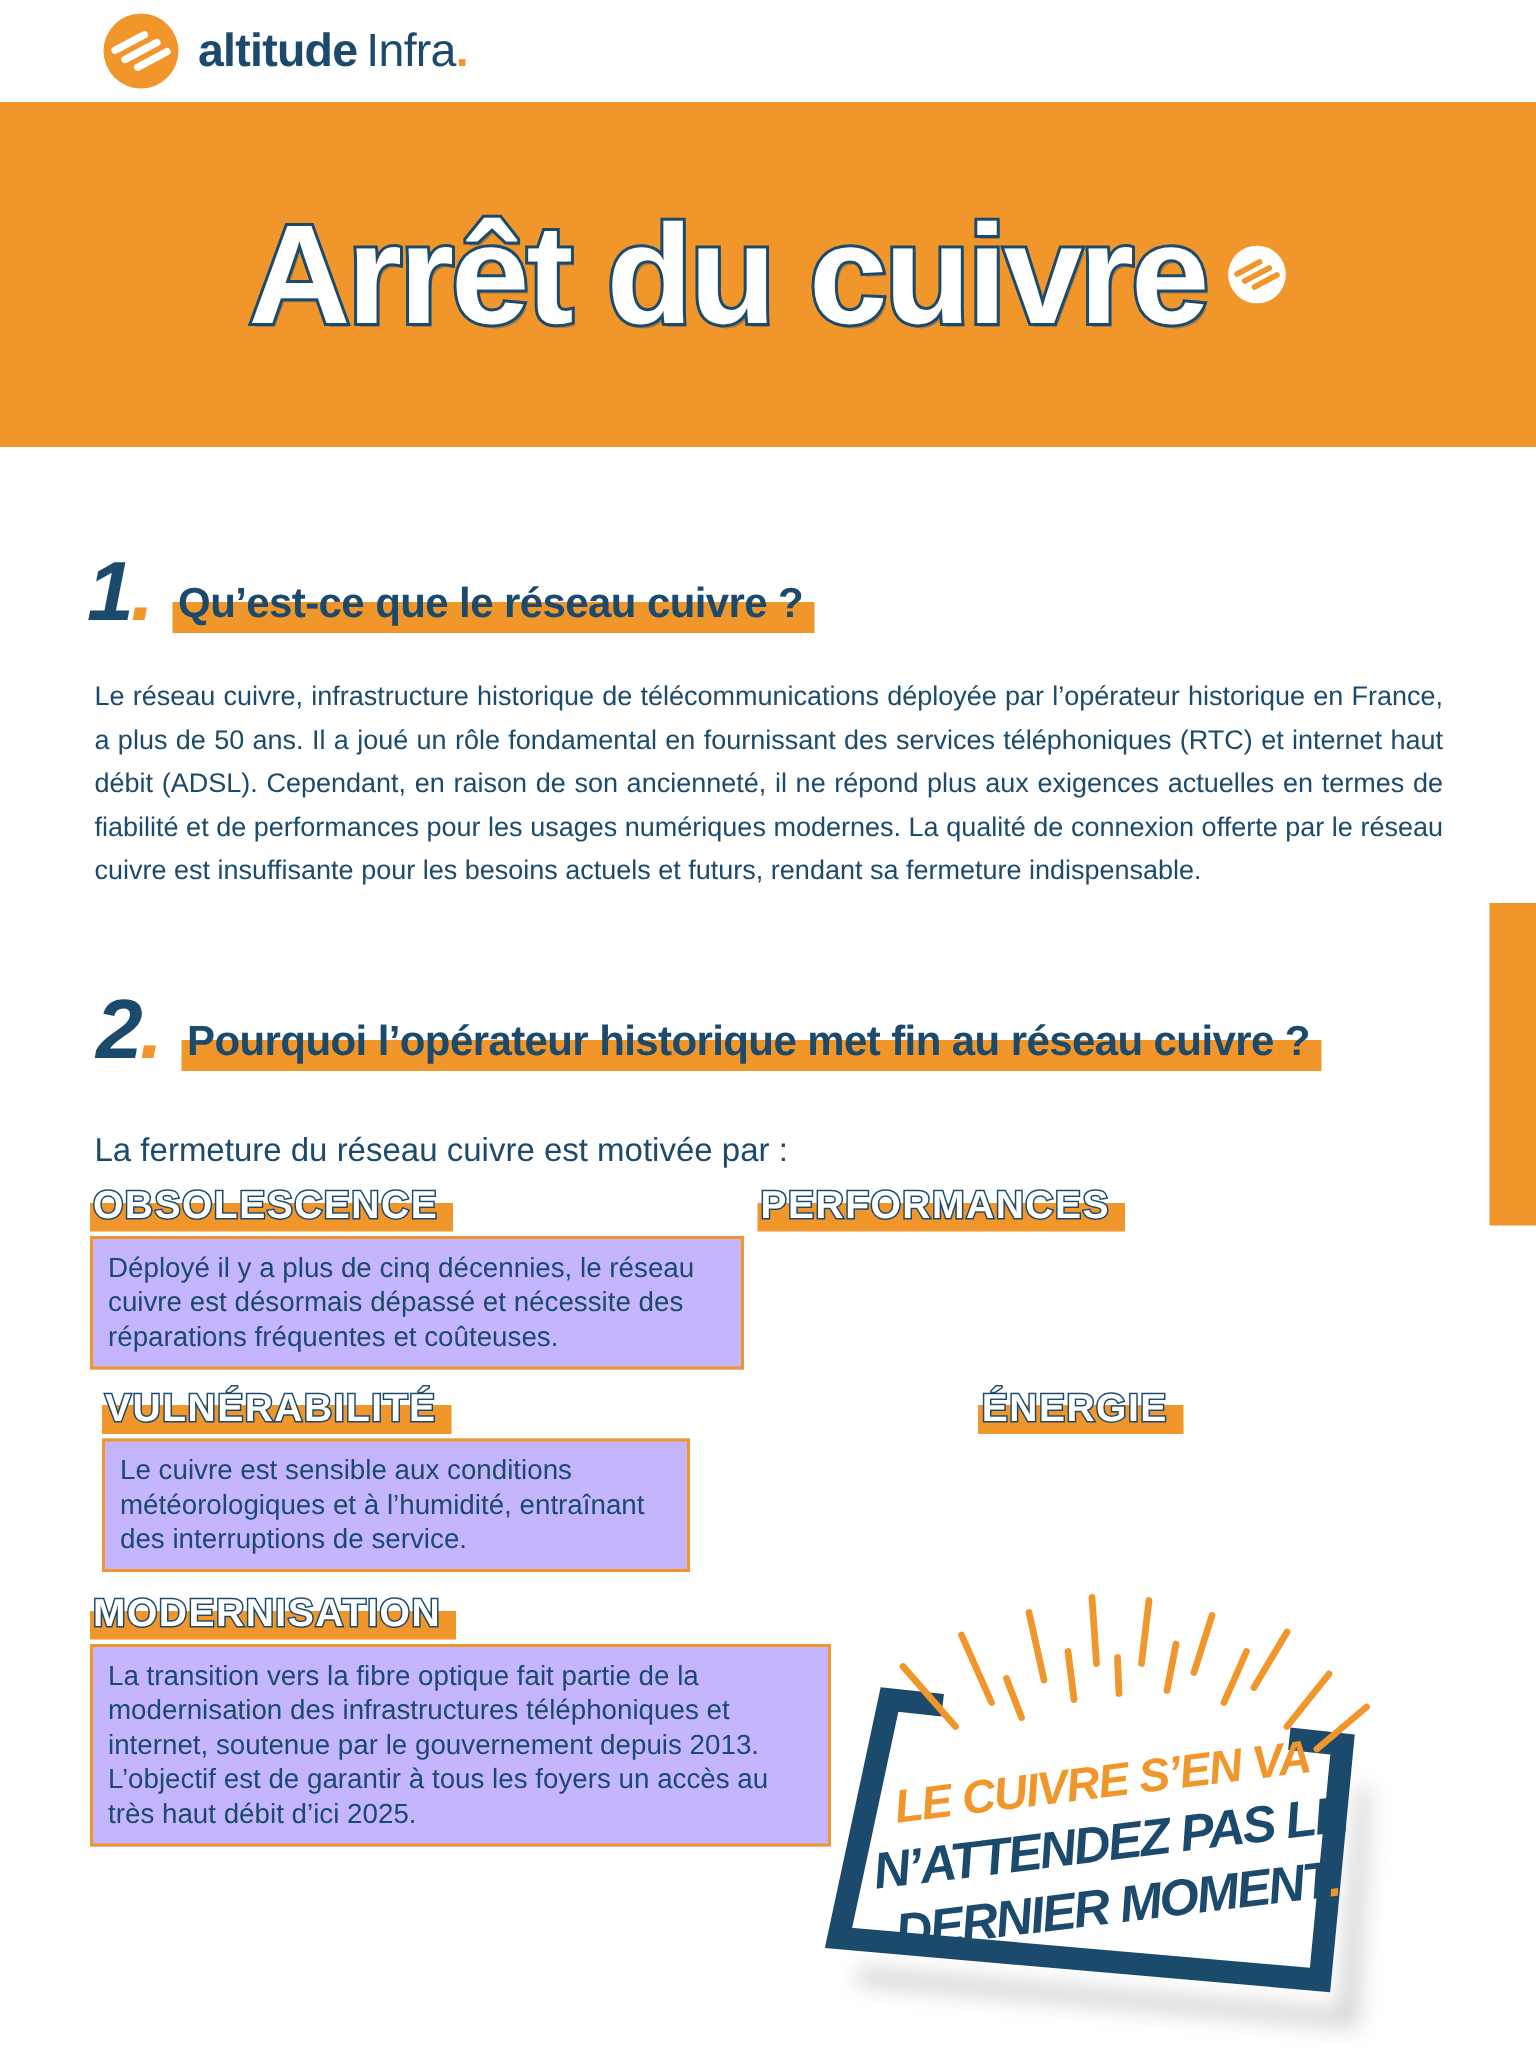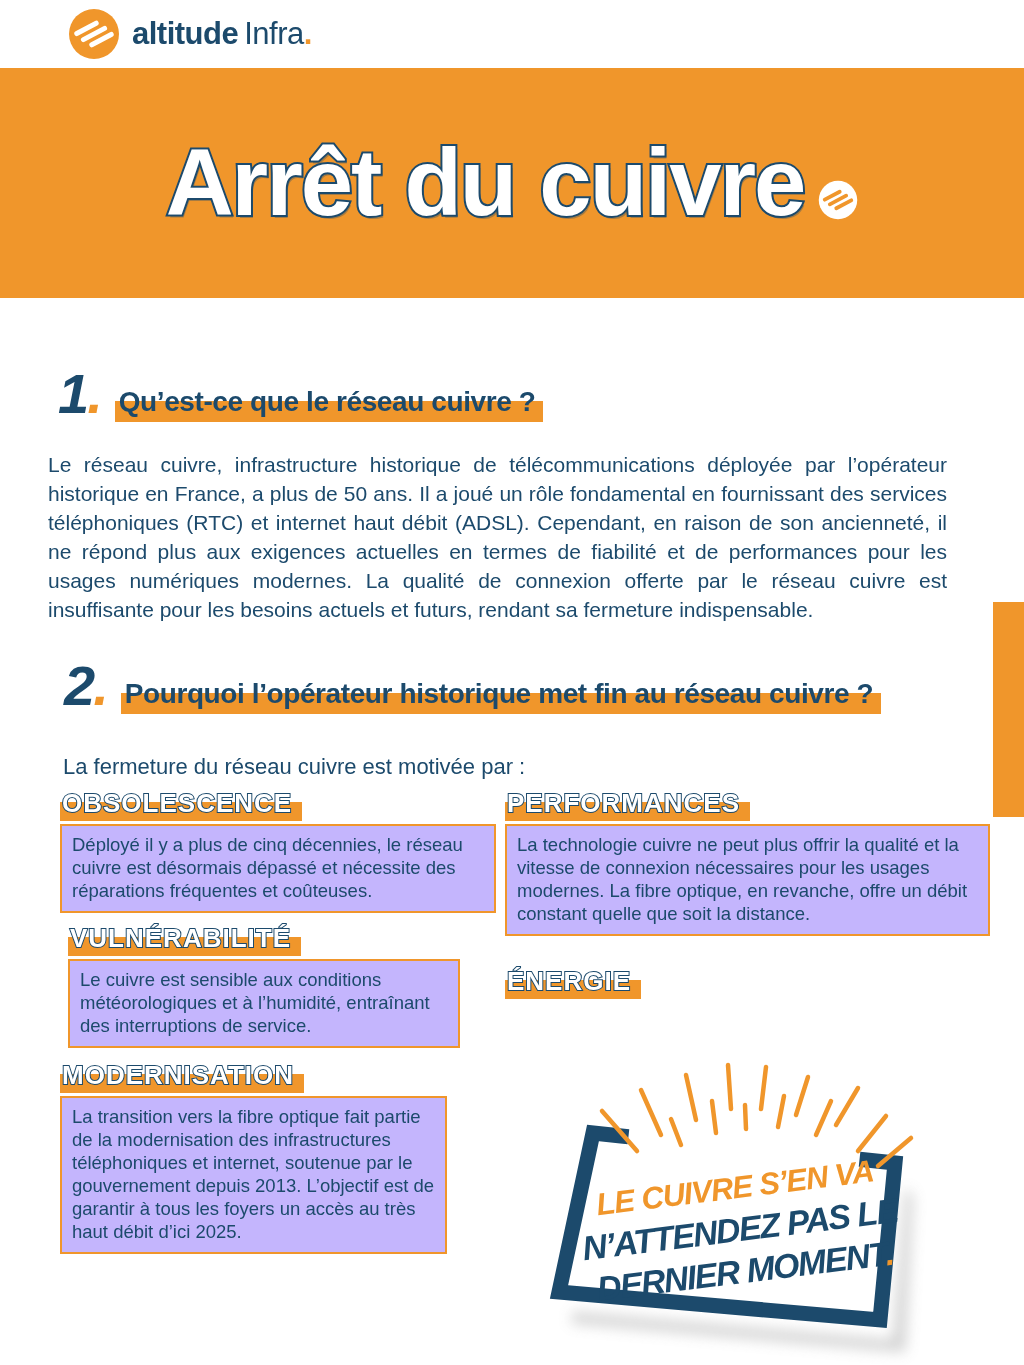--- a/index.html
+++ b/index.html
@@ -14,21 +14,21 @@
   
   .topbar{position:absolute;left:68px;top:6px;height:56px;display:flex;align-items:center;gap:12px;}
   .brand{font-size:31px;letter-spacing:-0.5px;white-space:nowrap;}
   .brand .b{font-weight:bold;color:var(--navy);}
   .brand .l{font-weight:normal;color:var(--navy);margin-left:6px;}
   .brand .d{font-weight:bold;color:var(--orange);}
 
   
   .banner{position:absolute;left:0;top:68px;width:1024px;height:230px;background:var(--orange);
           display:flex;align-items:center;justify-content:center;}
-  .banner-title{display:flex;align-items:center;gap:14px;}
+  .banner-title{display:flex;gap:14px;}
   .banner-title h1{
     font-size:94px;font-weight:bold;letter-spacing:-2px;color:#ffffff;
     -webkit-text-stroke:4px var(--navy);paint-order:stroke fill;
     text-shadow:2px 3px 0 rgba(28,74,108,.35);white-space:nowrap;
   }
   .banner-logo{margin-top:34px;}
 
   
   .sec{position:absolute;display:flex;align-items:flex-start;}
   .sec1{left:58px;top:366px;}
@@ -36,39 +36,39 @@
   .num{font-size:56px;font-weight:bold;font-style:italic;color:var(--navy);line-height:1;letter-spacing:-2px;}
   .num .num-dot{color:var(--orange);}
   .sec-title{
     font-size:28px;font-weight:bold;color:var(--navy);letter-spacing:-0.4px;
     line-height:1.25;margin-top:18px;margin-left:14px;white-space:nowrap;
     background:linear-gradient(to bottom,transparent 46%,var(--orange) 46%,var(--orange) 100%);
     padding:0 8px 3px 4px;
   }
 
   
-  .para{position:absolute;left:48px;top:450px;width:899px;
-        font-size:21px;line-height:29px;text-align:justify;color:var(--navy);font-weight:normal;}
+  .para{position:absolute;left:63px;top:450px;width:899px;
+        font-size:18px;line-height:29px;text-align:justify;color:var(--navy);font-weight:normal;}
   .intro{position:absolute;left:63px;top:754px;font-size:22px;color:var(--navy);}
 
   
   .reason{position:absolute;}
   .r-label{
     display:inline-block;font-size:26px;font-weight:bold;letter-spacing:1px;color:#ffffff;
     -webkit-text-stroke:2px var(--navy);paint-order:stroke fill;
     background:linear-gradient(to bottom,transparent 42%,var(--orange) 42%,var(--orange) 100%);
     padding:0 10px 2px 2px;white-space:nowrap;
   }
   .r-box{border:2px solid var(--orange);background:#c4b5fd;margin-top:3px;
          padding:7px 10px 9px 10px;font-size:18.5px;line-height:23px;color:var(--navy);}
   .r-obsolescence{left:60px;top:788px;width:436px;}
   .r-performances{left:505px;top:788px;width:485px;}
   .r-vulnerabilite{left:68px;top:923px;width:392px;}
-  .r-energie{left:505px;top:966px;width:431px;}
-  .r-modernisation{left:60px;top:1060px;width:387px;}
+  .r-energie{left:505px;top:923px;width:431px;text-align:center;}
+  .r-modernisation{left:60px;top:1060px;width:494px;}
 
   
   .side-tab{position:absolute;left:993px;top:602px;width:31px;height:215px;background:var(--orange);}
 
   
   .callout-svg{position:absolute;left:545px;top:1055px;width:400px;height:320px;}
   .callout-text{
     position:absolute;left:575px;top:1168px;width:330px;text-align:center;
     transform:rotate(-7deg);font-style:italic;font-weight:bold;white-space:nowrap;
   }
@@ -121,21 +121,20 @@
   </div>
   <p class="intro">La fermeture du réseau cuivre est motivée par :</p>
 
   <div class="reason r-obsolescence">
     <span class="r-label">OBSOLESCENCE</span>
     <div class="r-box">Déployé il y a plus de cinq décennies, le réseau cuivre est désormais dépassé et nécessite des réparations fréquentes et coûteuses.</div>
   </div>
 
   <div class="reason r-performances">
     <span class="r-label">PERFORMANCES</span>
-    <div class="r-box">La technologie cuivre ne peut plus offrir la qualité et la vitesse de connexion nécessaires pour les usages modernes. La fibre optique, en revanche, offre un débit constant quelle que soit la distance.</div>
   </div>
 
   <div class="reason r-vulnerabilite">
     <span class="r-label">VULNÉRABILITÉ</span>
     <div class="r-box">Le cuivre est sensible aux conditions météorologiques et à l’humidité, entraînant des interruptions de service.</div>
   </div>
 
   <div class="reason r-energie">
     <span class="r-label">ÉNERGIE</span>
   </div>

